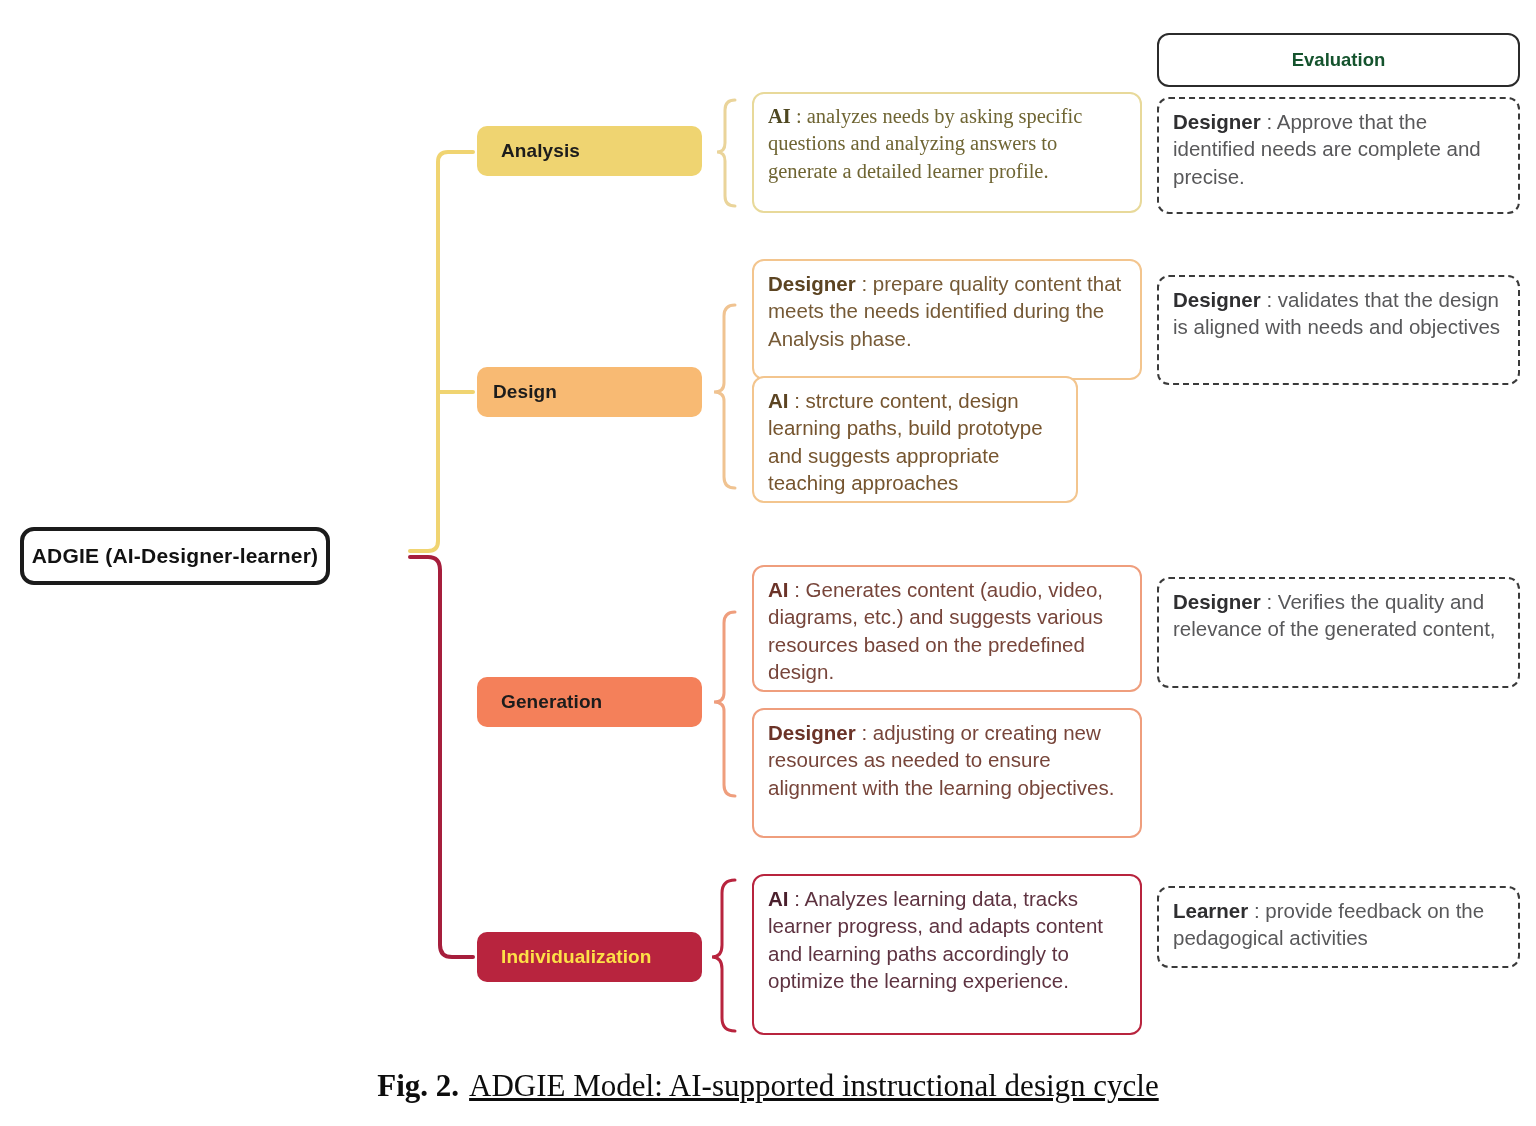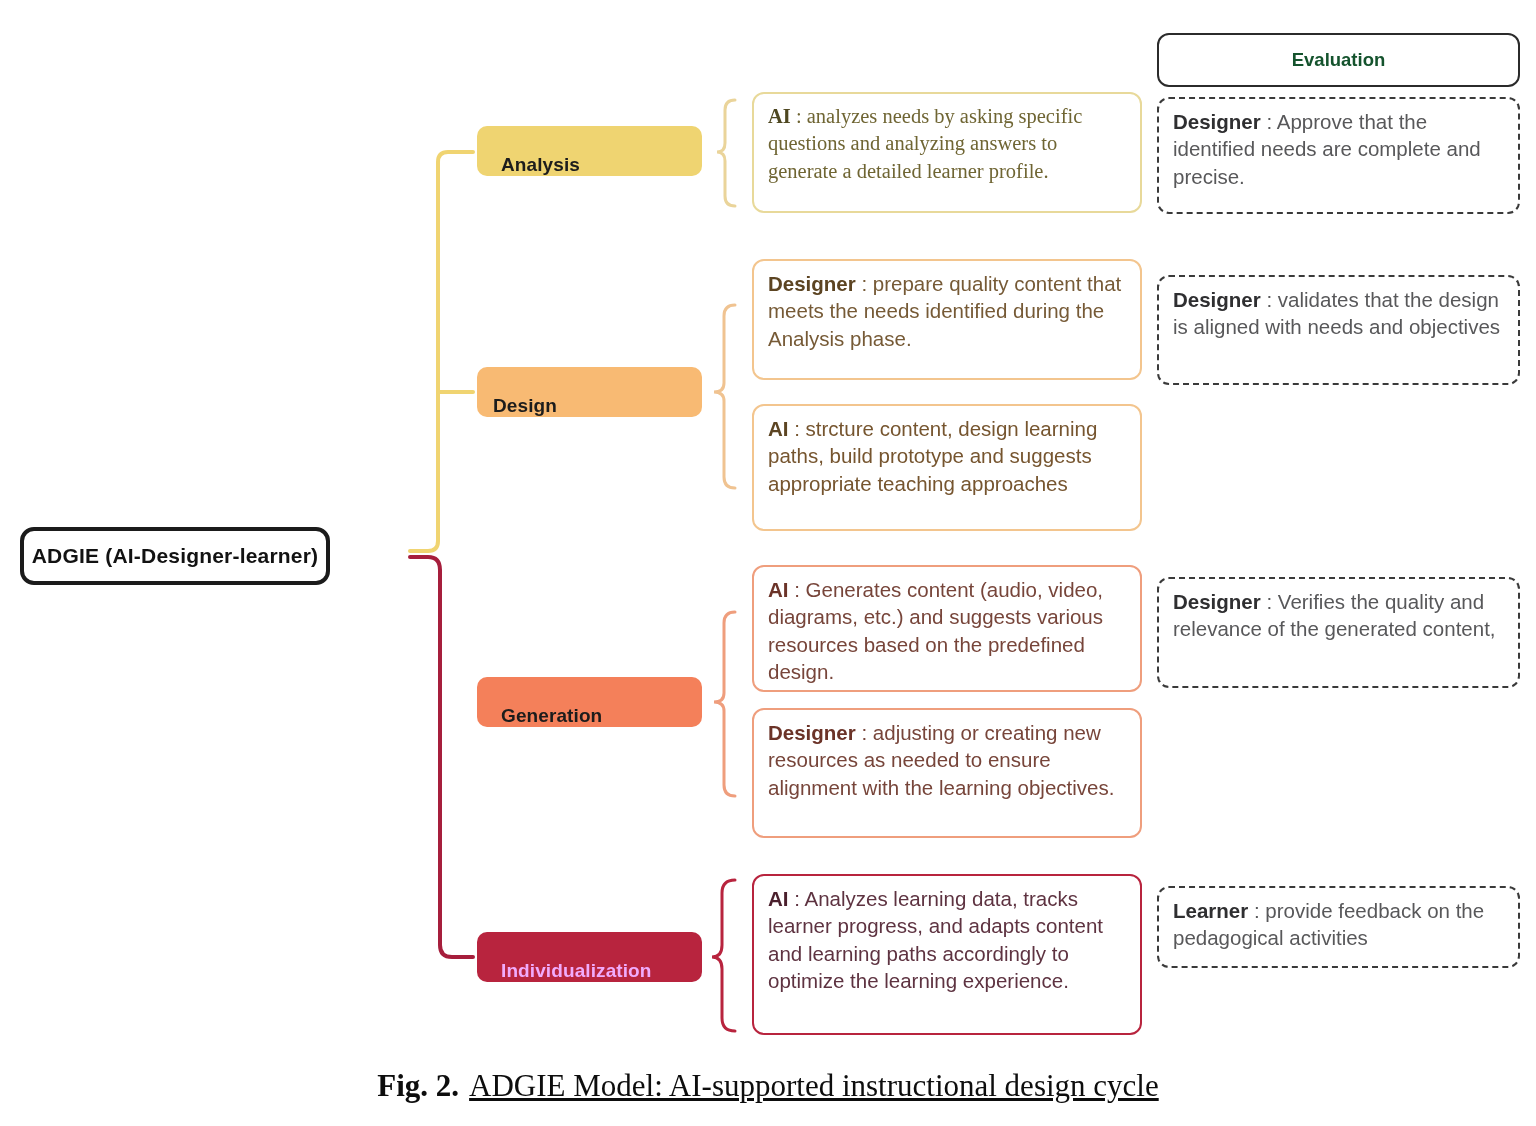--- a/index.html
+++ b/index.html
@@ -56,37 +56,37 @@
     white-space: nowrap;
   }
 
   
   .phase-pill {
     position: absolute;
     height: 50px;
     width: 225px;
     border-radius: 10px;
     display: flex;
-    align-items: flex-end;
+    align-items: center;
     box-sizing: border-box;
     padding-left: 24px;
   }
   .phase-pill-label {
     font-size: 19px;
     font-weight: bold;
     letter-spacing: .1px;
   }
   .pill-analysis       { left: 477px; top: 126px; background: #efd471; }
   .pill-design         { left: 477px; top: 367px; background: #f8ba73; padding-left: 16px; }
   .pill-generation     { left: 477px; top: 677px; background: #f4805a; }
   .pill-individualization { left: 477px; top: 932px; background: #b8243e; }
   .pill-analysis .phase-pill-label,
   .pill-design .phase-pill-label,
   .pill-generation .phase-pill-label { color: #1c1c1c; }
-  .pill-individualization .phase-pill-label { color: #f0abfc; }
+  .pill-individualization .phase-pill-label { color: #fde047; }
 
   
   .content-box {
     position: absolute;
     box-sizing: border-box;
     background: #ffffff;
     border-radius: 12px;
     border: 2.5px solid #ccc;
     padding: 9px 14px 10px 14px;
     font-size: 20.5px;
@@ -105,21 +105,21 @@
   .cb-analysis-ai .role { color: #4e4720; }
 
   .cb-design-designer {
     left: 752px; top: 259px; width: 390px; height: 121px;
     border-color: #f3c58e;
     color: #765a36;
   }
   .cb-design-designer .role { color: #5c4422; }
 
   .cb-design-ai {
-    left: 752px; top: 404px; width: 390px; height: 127px;
+    left: 752px; top: 376px; width: 326px; height: 127px;
     border-color: #f3c58e;
     color: #76552f;
   }
   .cb-design-ai .role { color: #5c4422; }
 
   .cb-generation-ai {
     left: 752px; top: 565px; width: 390px; height: 127px;
     border-color: #ef9e7d;
     color: #77453a;
   }

